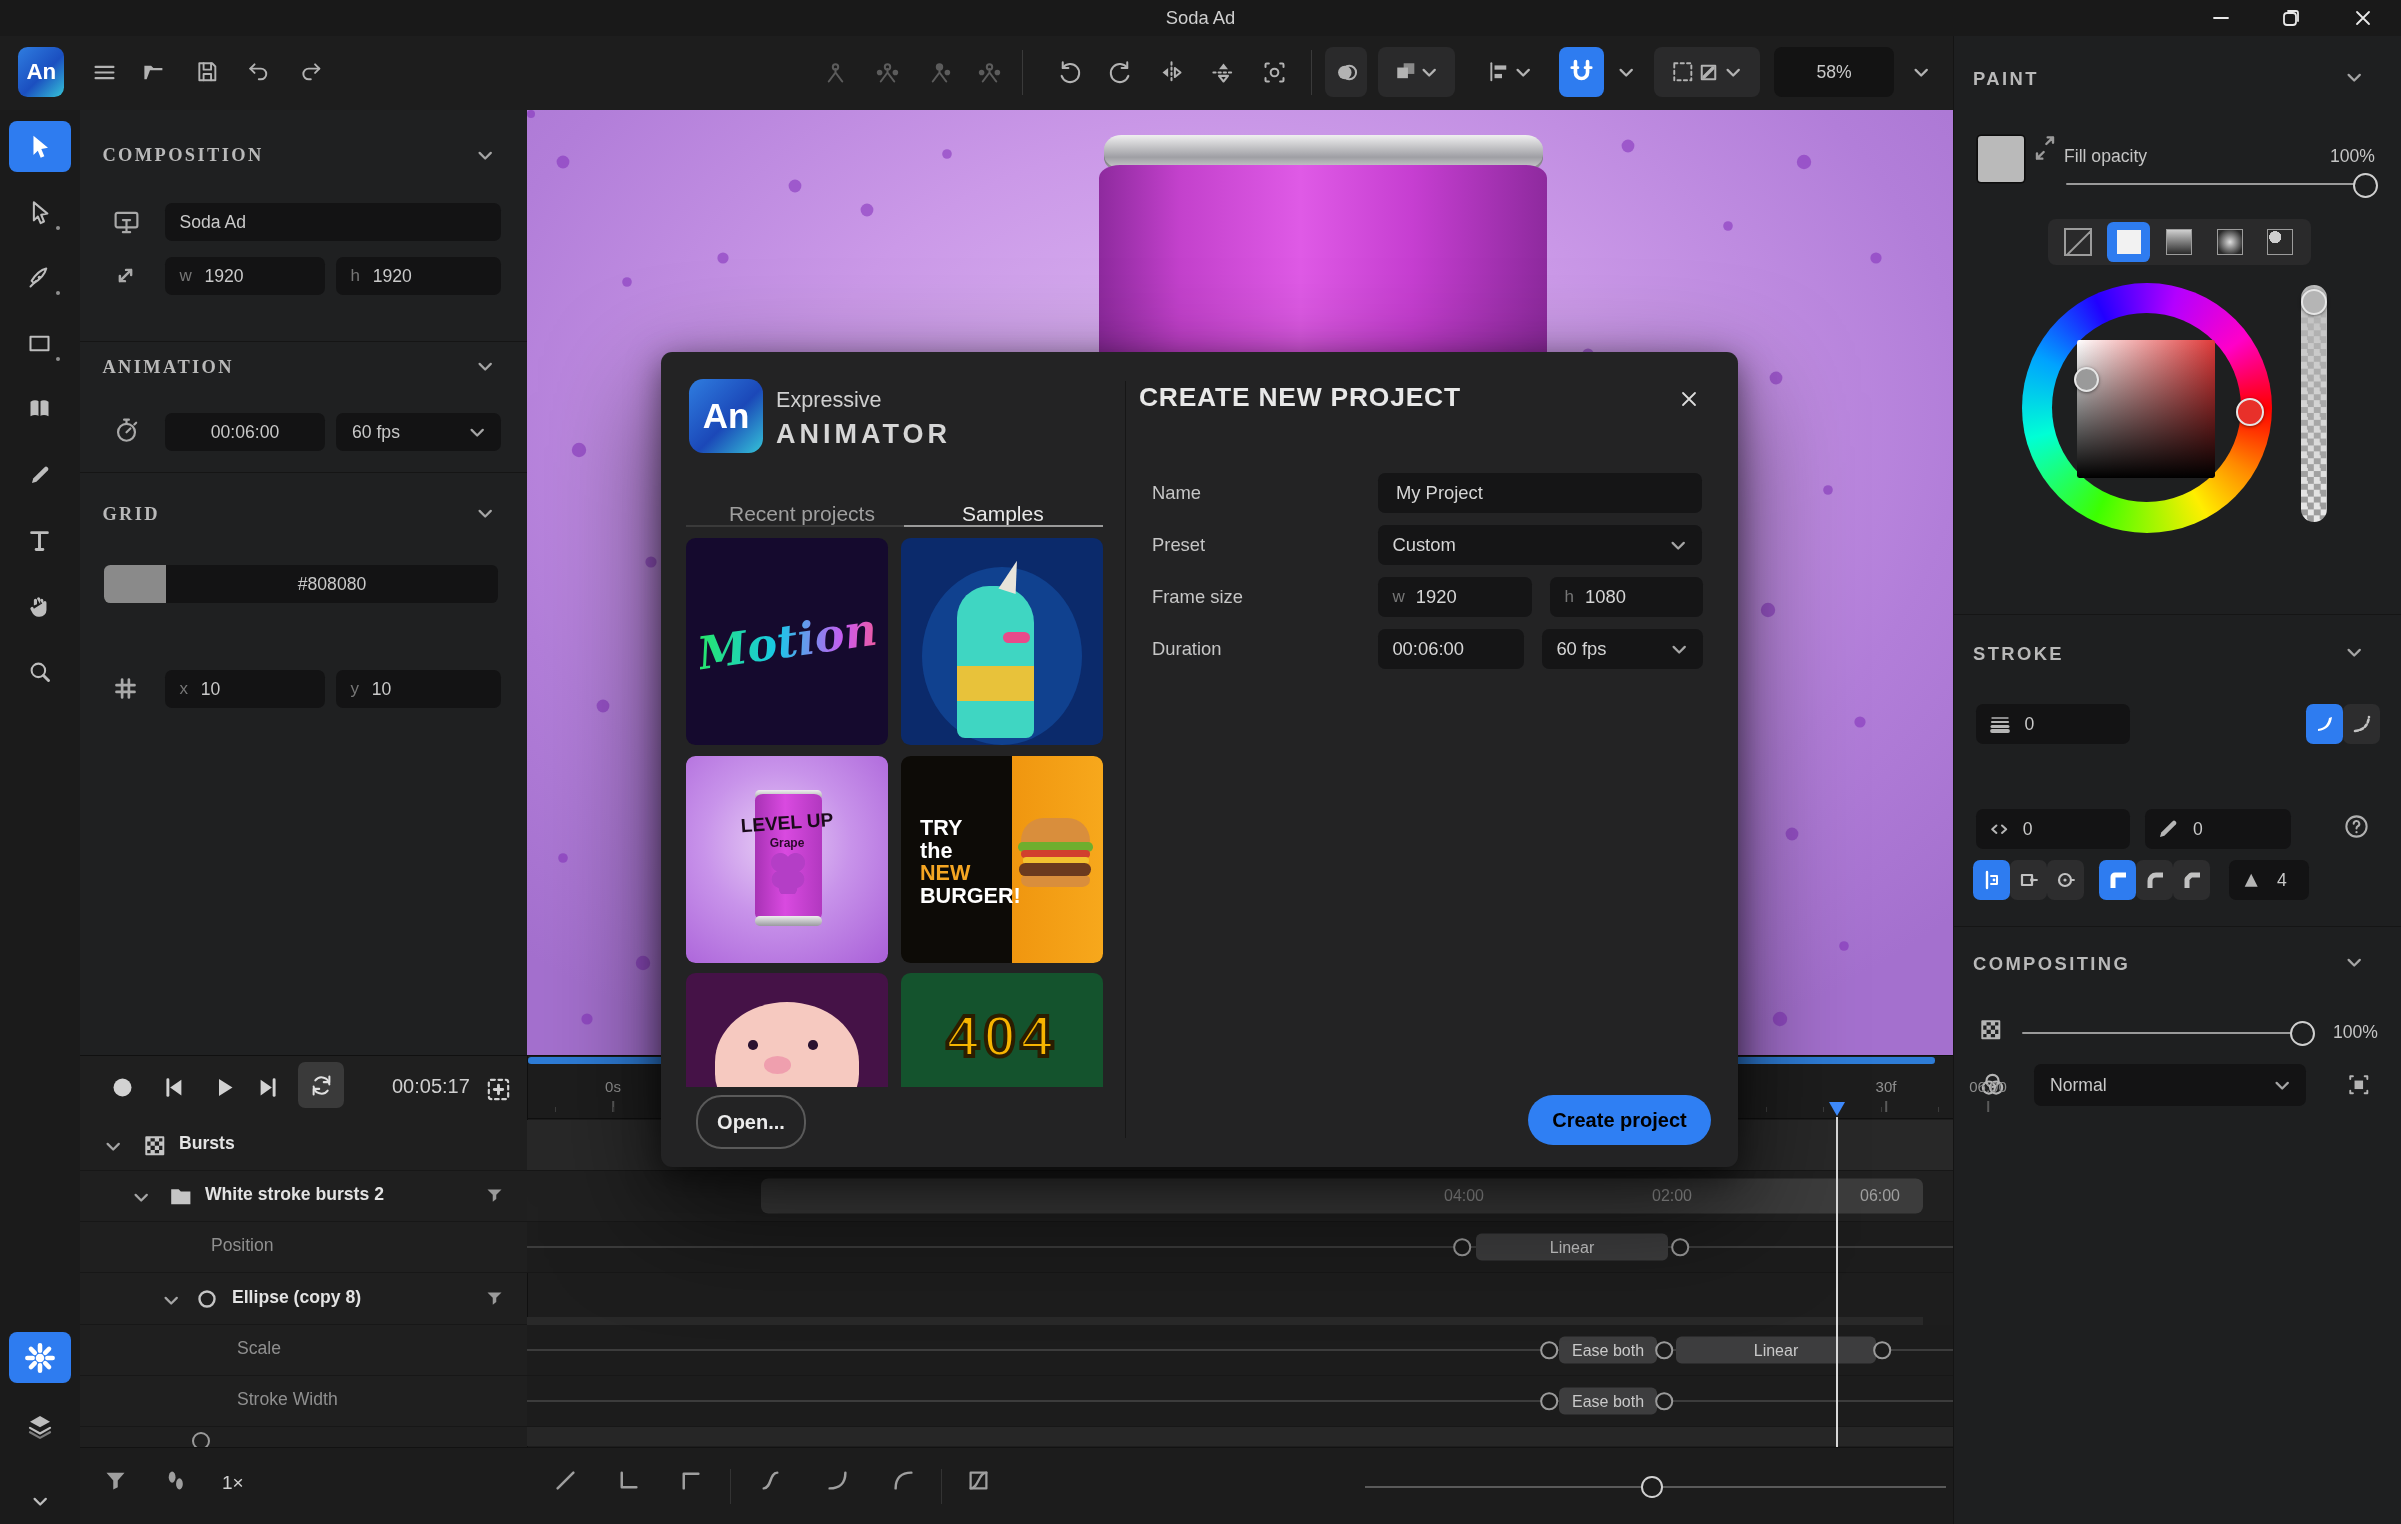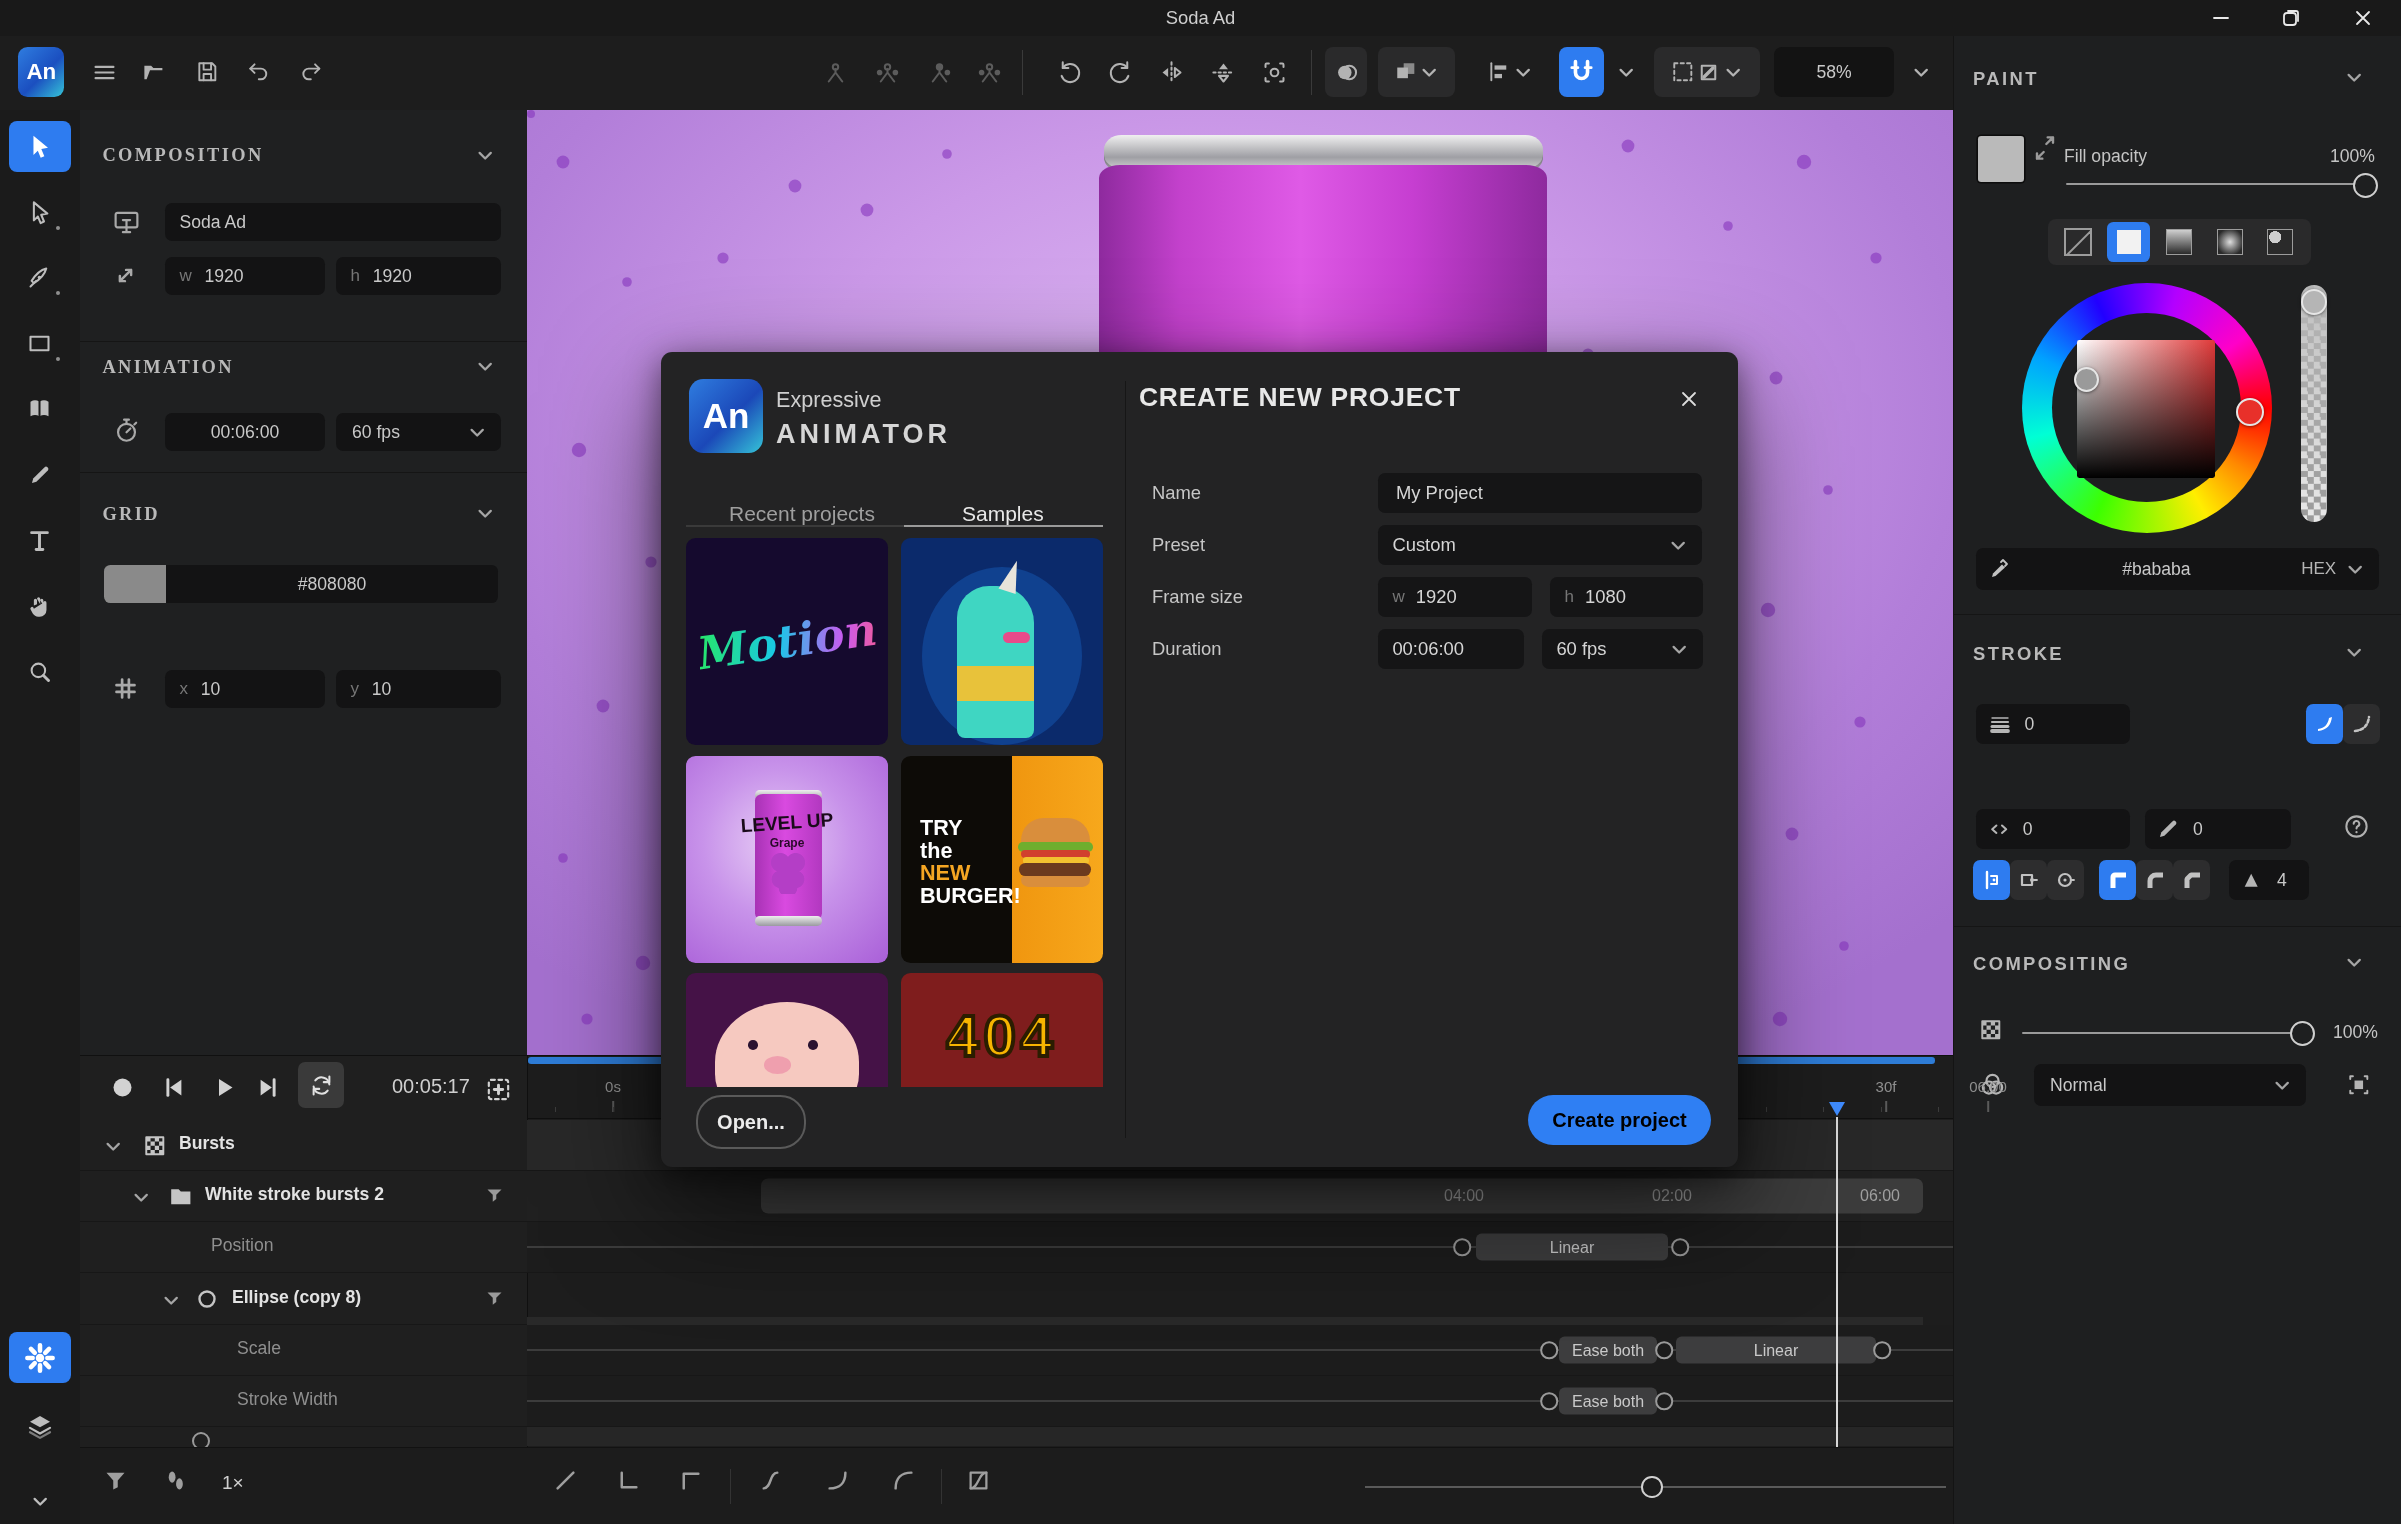--- a/index.html
+++ b/index.html
@@ -126,21 +126,21 @@
   .th-burger .bun{position:absolute;left:120px;top:62px;width:69px;height:27px;border-radius:32px 32px 6.4px 6.4px;background:#d98e3c;}
   .th-burger .let{position:absolute;left:117px;top:86px;width:75px;height:9.6px;border-radius:4.8px;background:#6fae2e;}
   .th-burger .tom{position:absolute;left:120px;top:94px;width:69px;height:8px;border-radius:4px;background:#d1402e;}
   .th-burger .chz{position:absolute;left:122px;top:101px;width:66px;height:7.2px;border-radius:3.2px;background:#f2c230;}
   .th-burger .pat{position:absolute;left:118px;top:107px;width:72px;height:12.8px;border-radius:6.4px;background:#6b3a1e;}
   .th-burger .bunb{position:absolute;left:120px;top:120px;width:69px;height:11.2px;border-radius:4.8px 4.8px 9.6px 9.6px;background:#d98e3c;}
   .th-face{background:#451247;}
   .th-face .head{position:absolute;left:29px;top:29px;width:144px;height:120px;border-radius:50% 50% 40% 40%;background:#f6c9c0;}
   .th-face .eye{position:absolute;top:67px;width:9.6px;height:9.6px;border-radius:50%;background:#2a1230;}
   .th-face .cheek{position:absolute;left:78px;top:83px;width:27px;height:17.6px;border-radius:50%;background:#ef9fae;}
-  .th-404{background:#7f1d1d;display:flex;align-items:flex-start;justify-content:center;}
+  .th-404{background:#14532d;display:flex;align-items:flex-start;justify-content:center;}
   .th-404 span{margin-top:29px;font-size:58px;font-weight:bold;color:#f7b500;-webkit-text-stroke:4px #2b1d00;letter-spacing:4.8px;}
 
   
   .timeline{left:80px;top:1055px;width:1873px;height:469px;background:#1d1d1d;border-top:0.8px solid #101010;}
   .tl-namescol{position:absolute;left:0;top:0;width:447px;height:391px;background:#1f1f1f;border-right:0.8px solid #101010;}
   .tl-scroll{position:absolute;left:448px;top:0;width:1409px;height:8px;}
   .tl-scrollbar{position:absolute;left:0;top:0.8px;width:1407px;height:7.2px;background:#2e7cd6;border-radius:3.2px;}
   .tl-ctr{position:absolute;color:#d2d2d2;cursor:pointer;}
   .tl-timecode{position:absolute;left:312px;top:19px;color:#cfcfcf;font-size:20px;}
   .loopbtn{position:absolute;left:218px;top:6.4px;width:46px;height:46px;background:#3a3a3a;border-radius:7.2px;display:flex;align-items:center;justify-content:center;color:#e0e0e0;cursor:pointer;}
@@ -609,35 +609,20 @@
         </div>
     </div>
     <div class="abs wheel">
         <div class="wheel-hole"></div>
       </div>
     <div class="abs svbox"></div>
     <div class="handle" style="left:282px;top:362px;width:24px;height:24px;background:#e8302a;"></div>
     <div class="handle" style="left:120px;top:331px;width:21px;height:21px;background:#9a9a9a;"></div>
     <div class="abs alpha" style="left:347px;top:249px;"></div>
     <div class="handle" style="left:347px;top:253px;width:22.4px;height:22.4px;background:#b5b5b5;"></div>
-    <div class="abs hexrow">
-      <span class="i" style="margin-left:11.2px;color:#c2c2c2;">
-          <svg width="24" height="24" viewBox="0 0 24 24">
-            <path d="M4 20l1-3.5L14 7.5l3 3L7.5 19z" fill="currentColor" stroke="none"></path>
-            <path d="M13 5l2-2 4 4-2 2"></path>
-          </svg>
-        </span>
-      <span style="flex:1;text-align:center;font-size:17.6px;">#bababa</span>
-      <span style="font-size:17px;color:#b5b5b5;">HEX</span>
-      <span class="i" style="margin:0 12.8px 0 8px;color:#a5a5a5;">
-          <svg width="22.4" height="22.4" viewBox="0 0 24 24">
-            <path d="M6 9.5l6 6 6-6" stroke-width="2.4"></path>
-          </svg>
-        </span>
-    </div>
     <div class="abs" style="left:0;top:578px;width:448px;height:0.8px;background:#151515;"></div>
 
     <div class="rp-h" style="top:607px;">STROKE</div>
     <div class="rp-chev" style="top:605px;"><span class="i"><svg width="22.4" height="22.4" viewBox="0 0 24 24">
             <path d="M6 9.5l6 6 6-6" stroke-width="2.4"></path>
           </svg></span></div>
     <div class="kfield" style="left:22.4px;top:668px;width:154px;height:40px;">
       <span class="i" style="margin-left:11.2px;color:#b5b5b5;">
           <svg width="24" height="24" viewBox="0 0 24 24">
             <path d="M4 6h16" stroke-width="1.4"></path>

